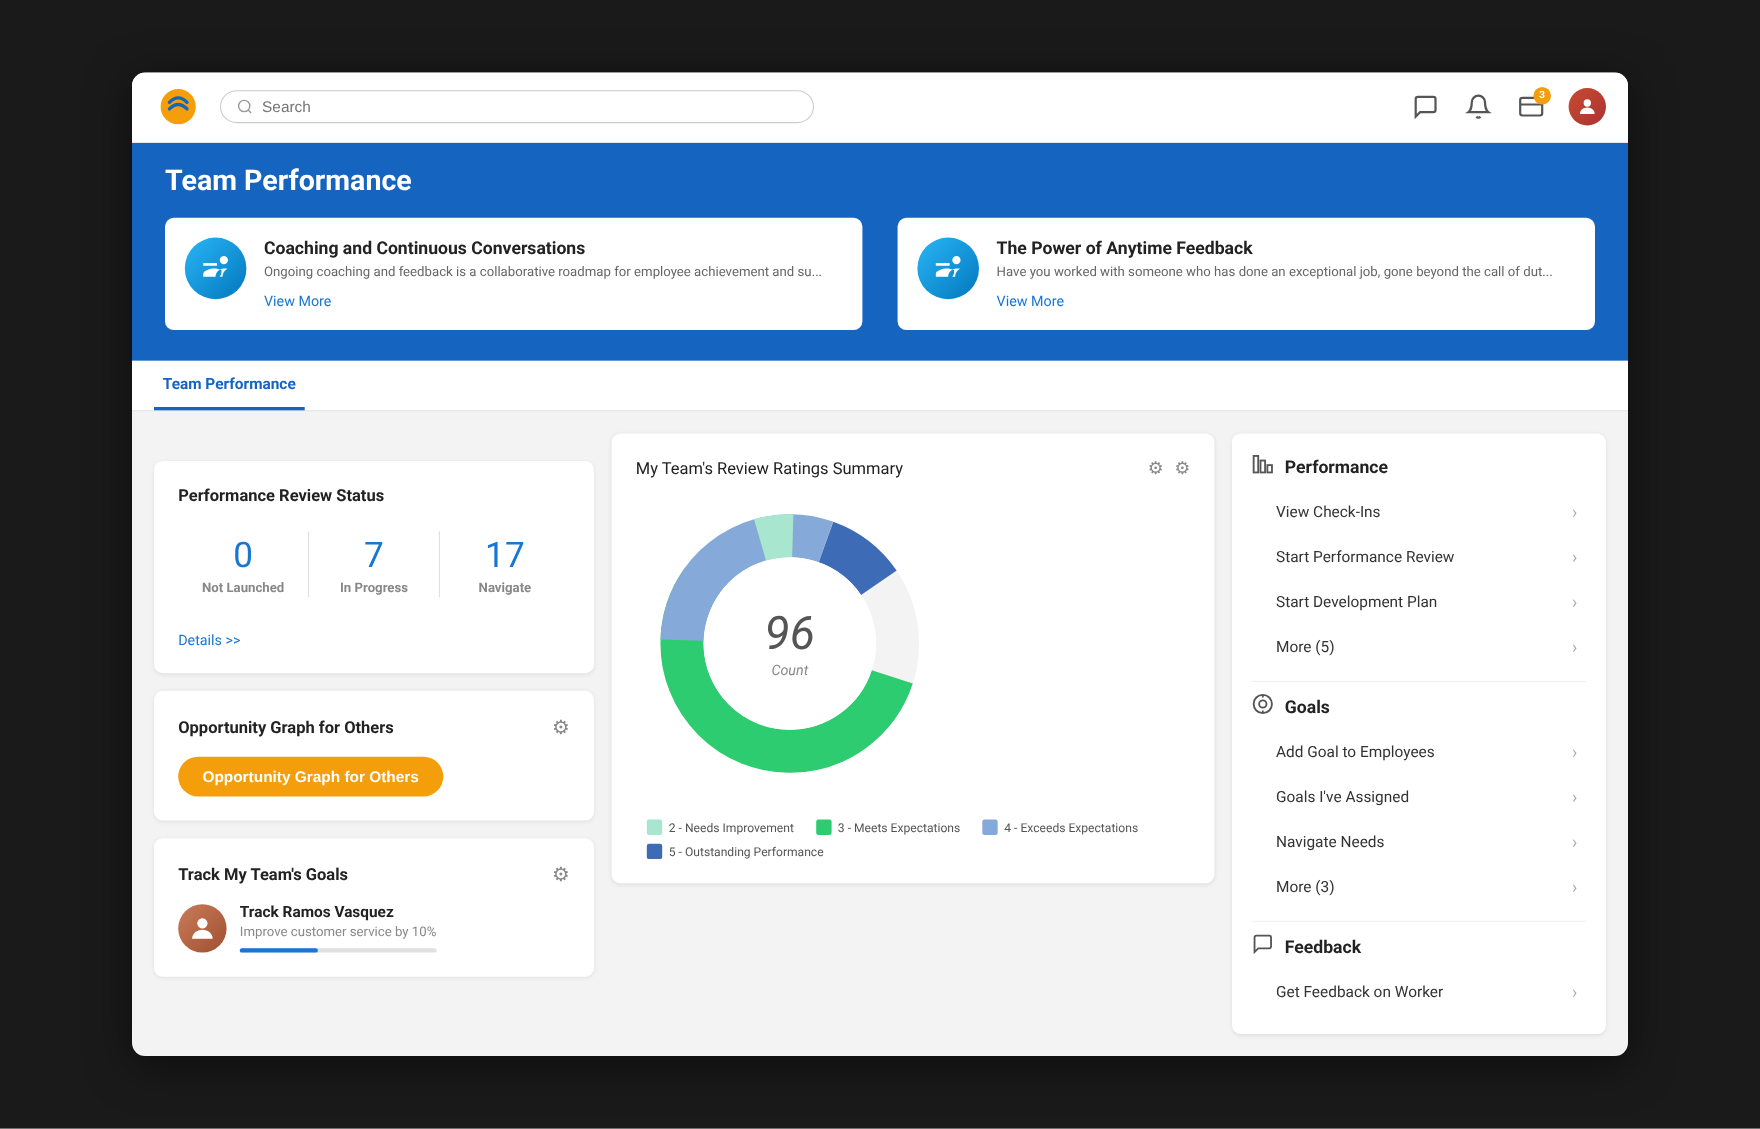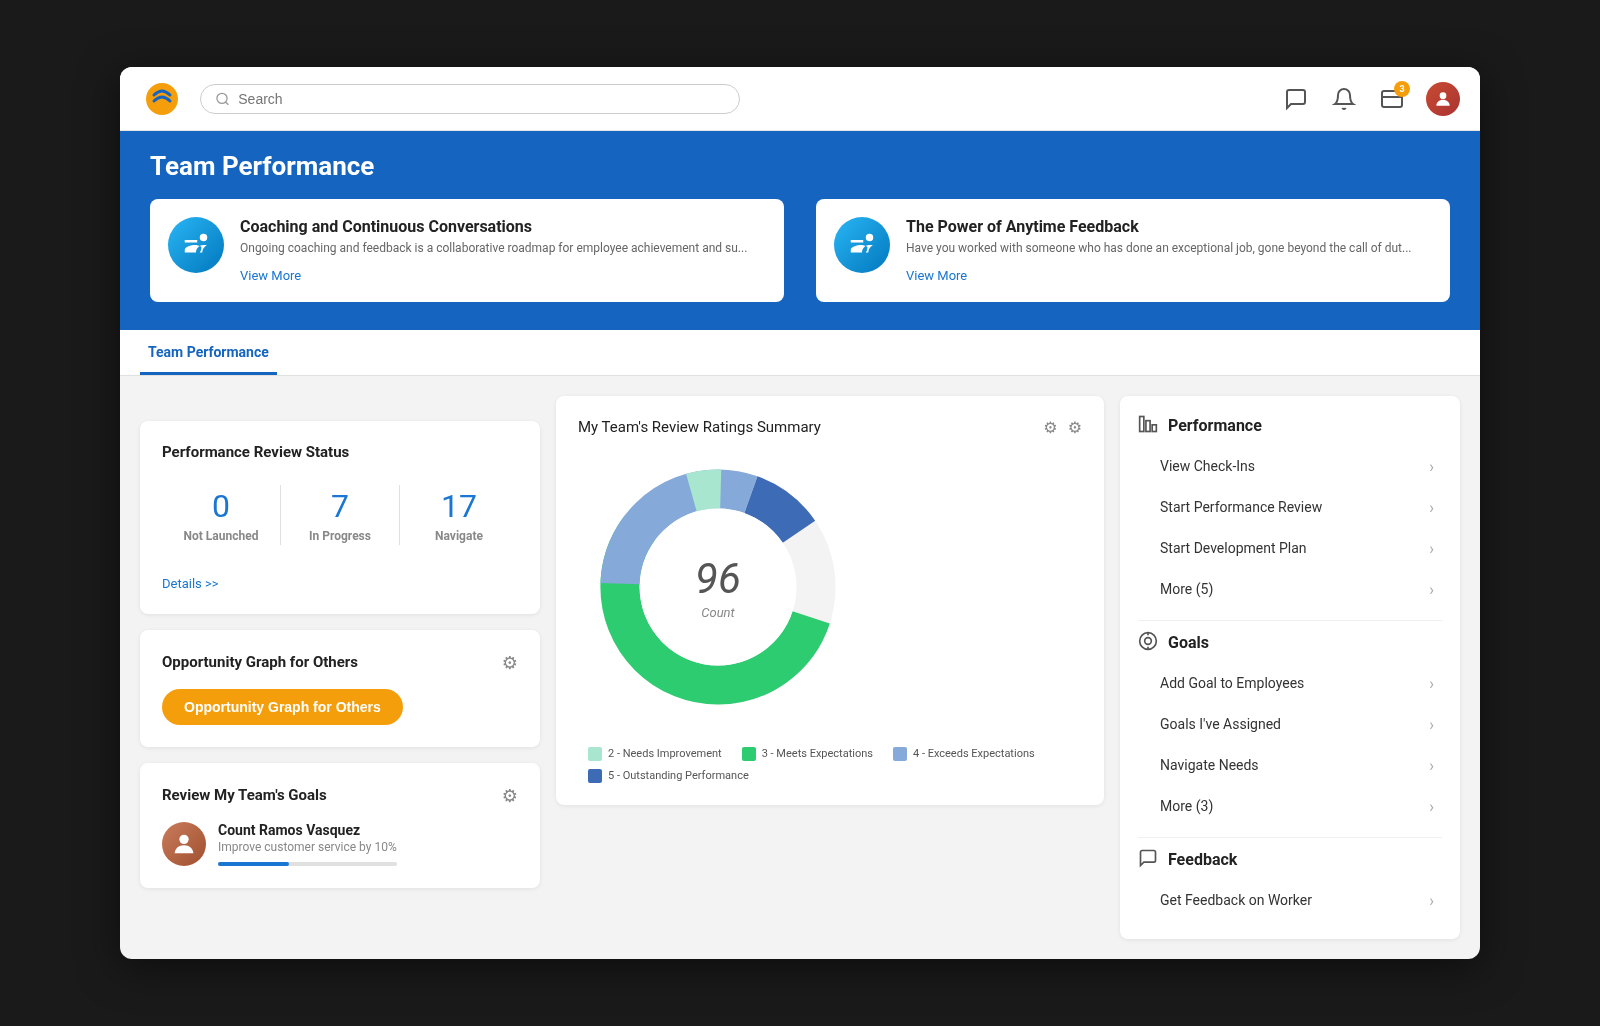--- a/index.html
+++ b/index.html
@@ -207,33 +207,33 @@
       <div class="card">
         <div class="card-header-row">
           <div class="card-title" style="margin-bottom:0;">Opportunity Graph for Others</div>
           <span class="gear-btn">⚙</span>
         </div>
         <button class="orange-btn">Opportunity Graph for Others</button>
       </div>
 
       <div class="card">
         <div class="card-header-row">
-          <div class="card-title" style="margin-bottom:0;">Review My Team's Goals</div>
+          <div class="card-title" style="margin-bottom:0;">Track My Team's Goals</div>
           <span class="gear-btn">⚙</span>
         </div>
         <div style="margin-top:14px;">
           <div class="goal-item">
             <div class="goal-avatar" style="background: linear-gradient(135deg,#c97b5a,#a05030); display:flex; align-items:center; justify-content:center;">
               <svg width="28" height="28" viewBox="0 0 24 24" fill="#fff">
                   <circle cx="12" cy="8" r="4"></circle>
                   <path d="M4 20c0-4 3.6-7 8-7s8 3 8 7"></path>
                 </svg>
             </div>
             <div class="goal-info">
-              <h4>Count Ramos Vasquez</h4>
+              <h4>Track Ramos Vasquez</h4>
               <p>Improve customer service by 10%</p>
               <div class="progress-bar">
                 <div class="progress-fill" style="width: 40%;"></div>
               </div>
             </div>
           </div>
         </div>
       </div>
     </div>
 

